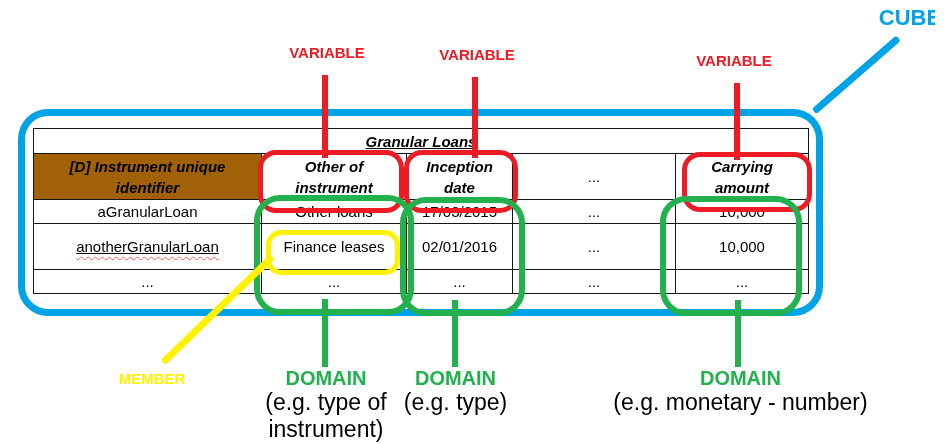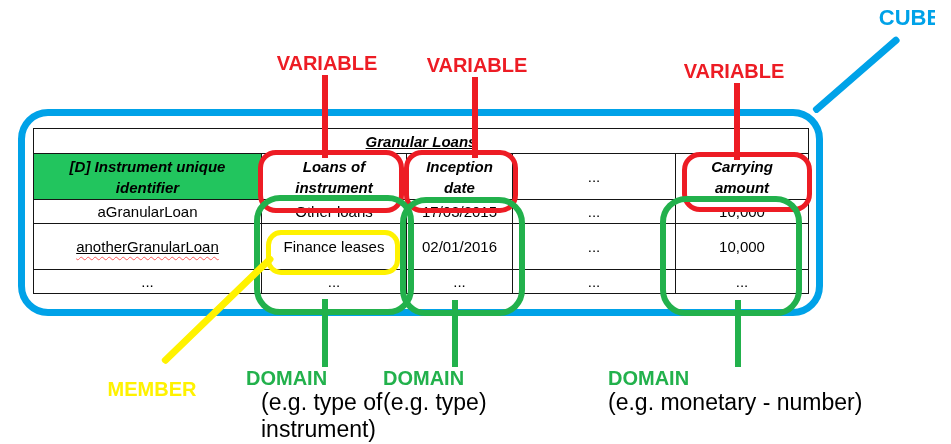--- a/index.html
+++ b/index.html
@@ -30,21 +30,21 @@
     border-collapse:collapse;table-layout:fixed;
     font-size:15px;color:#000;
   }
   table.grid td,table.grid th{
     border:1.5px solid #151515;text-align:center;vertical-align:middle;
     padding:0;overflow:hidden;
   }
   .title-cell{font-weight:bold;font-style:italic;}
   .title-cell span{text-decoration:underline;}
   th{font-weight:bold;font-style:italic;line-height:21px;background:#ffffff;}
-  th.id-head{background:#22c55e;margin-left:27px;}
+  th.id-head{background:#a16207;margin-left:27px;}
   .head-inner{display:inline-block;}
   .w190{width:190px;} .w92{width:92px;} .w72{width:72px;}
   .va-bottom{vertical-align:bottom;padding-bottom:3px;}
   .underlined{text-decoration:underline solid #000 1px;}
   .spellcheck{text-decoration:underline wavy #ff5a5a 1px;text-underline-offset:4px;}
   
   .ring{position:absolute;background:transparent;}
   .ring.red{border:5px solid #ED1C24;border-radius:18px;}
   .ring.green{border:6px solid #22B14C;border-radius:26px;}
   .ring.yellow{border:5px solid #FFF200;border-radius:15px;}
@@ -64,28 +64,28 @@
   .vl-r3{left:734px;top:83px;height:77px;}
   .vl-g1{left:322px;top:299px;height:68px;}
   .vl-g2{left:452px;top:300px;height:67px;}
   .vl-g3{left:735px;top:300px;height:67px;}
   .member-line{
     position:absolute;left:163px;top:359px;width:152px;height:7px;
     background:#FFF200;transform:rotate(-44deg);transform-origin:0 50%;
     border-radius:3px;
   }
   
-  .lbl{position:absolute;font-weight:bold;text-align:center;font-size:20px;margin-top:8px;}
+  .lbl{position:absolute;font-weight:bold;text-align:center;font-size:15px;}
   .lbl.red{color:#ED1C24;}
   .lbl.yellow{color:#FFF200;}
   .v1{left:247px;top:44px;width:160px;}
   .v2{left:397px;top:46px;width:160px;}
   .v3{left:654px;top:52px;width:160px;}
   .member-lbl{left:72px;top:370px;width:160px;}
-  .domain{position:absolute;}
+  .domain{position:absolute;text-align:center;}
   .domain .dn{color:#22B14C;font-weight:bold;font-size:20px;line-height:22px;}
   .domain .dx{color:#000;font-size:23px;line-height:27px;}
   .d1{left:246px;top:367px;width:160px;}
   .d1 .dx{width:130px;margin:0 auto;}
   .d2{left:383px;top:367px;width:145px;}
   .d3{left:608px;top:367px;width:265px;}
 </style>
 </head>
 <body>
 
@@ -102,21 +102,21 @@
         <col style="width:106px">
       <col style="width:163px">
         <col style="width:133px">
     </colgroup>
     <tbody>
         <tr style="height:25px">
       <td class="title-cell" colspan="5"><span>Granular Loans</span></td>
     </tr>
     <tr style="height:46px">
       <th class="id-head"><span class="head-inner w190">[D] Instrument unique identifier</span></th>
-      <th><span class="head-inner w92">Loans of instrument</span></th>
+      <th><span class="head-inner w92">Other of instrument</span></th>
       <th><span class="head-inner w72">Inception date</span></th>
       <th class="va-bottom" style="font-weight:normal;font-style:normal;">...</th>
       <th><span class="head-inner w72">Carrying amount</span></th>
     </tr>
     <tr style="height:24px">
       <td>aGranularLoan</td>
       <td>Other loans</td>
       <td>17/03/2015</td>
       <td>...</td>
       <td>10,000</td>

